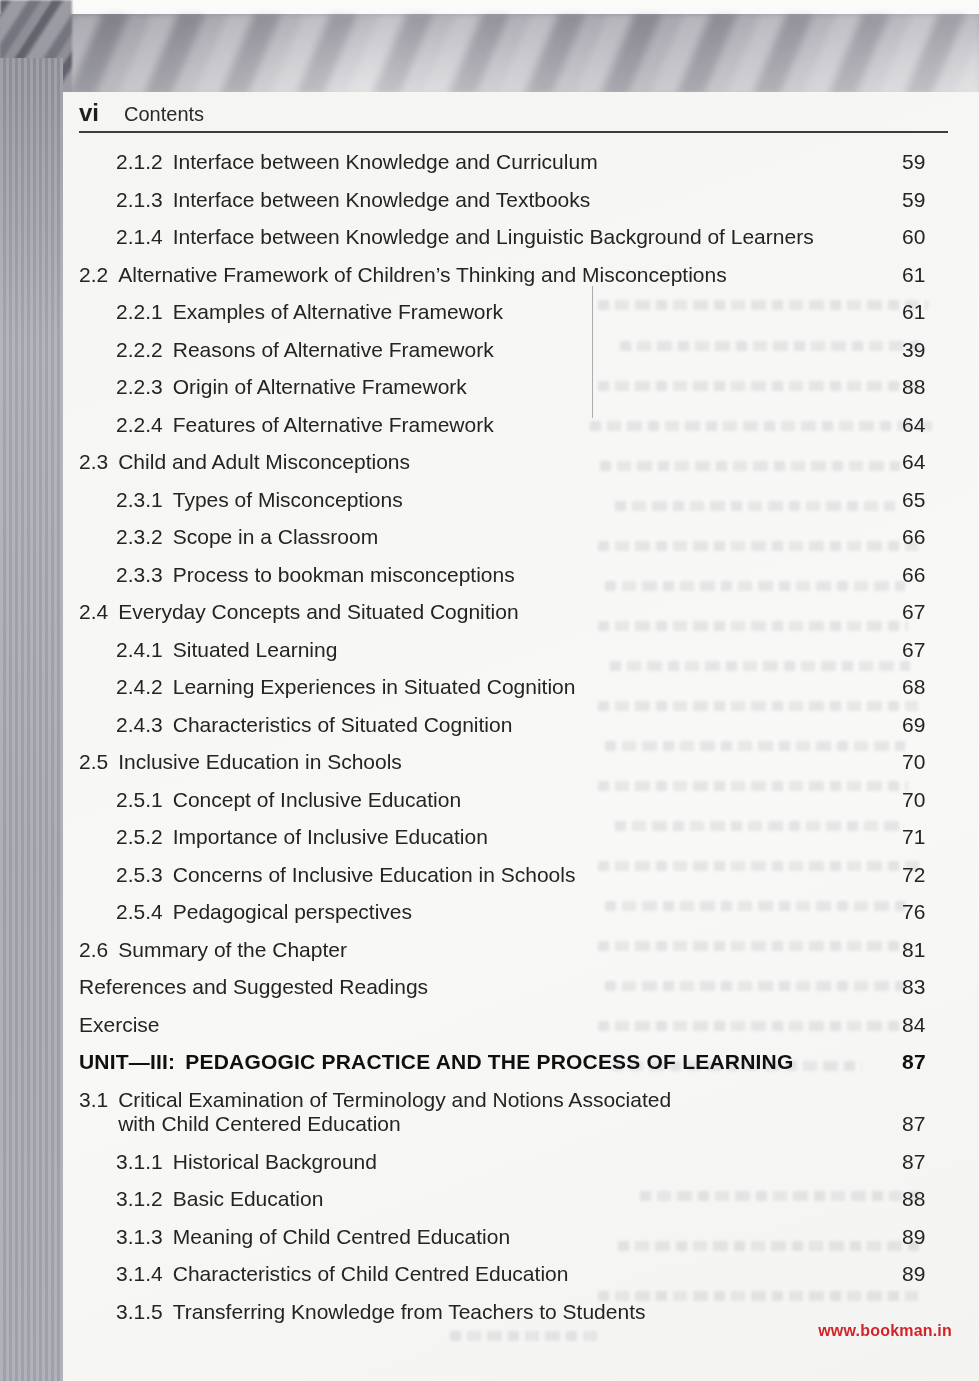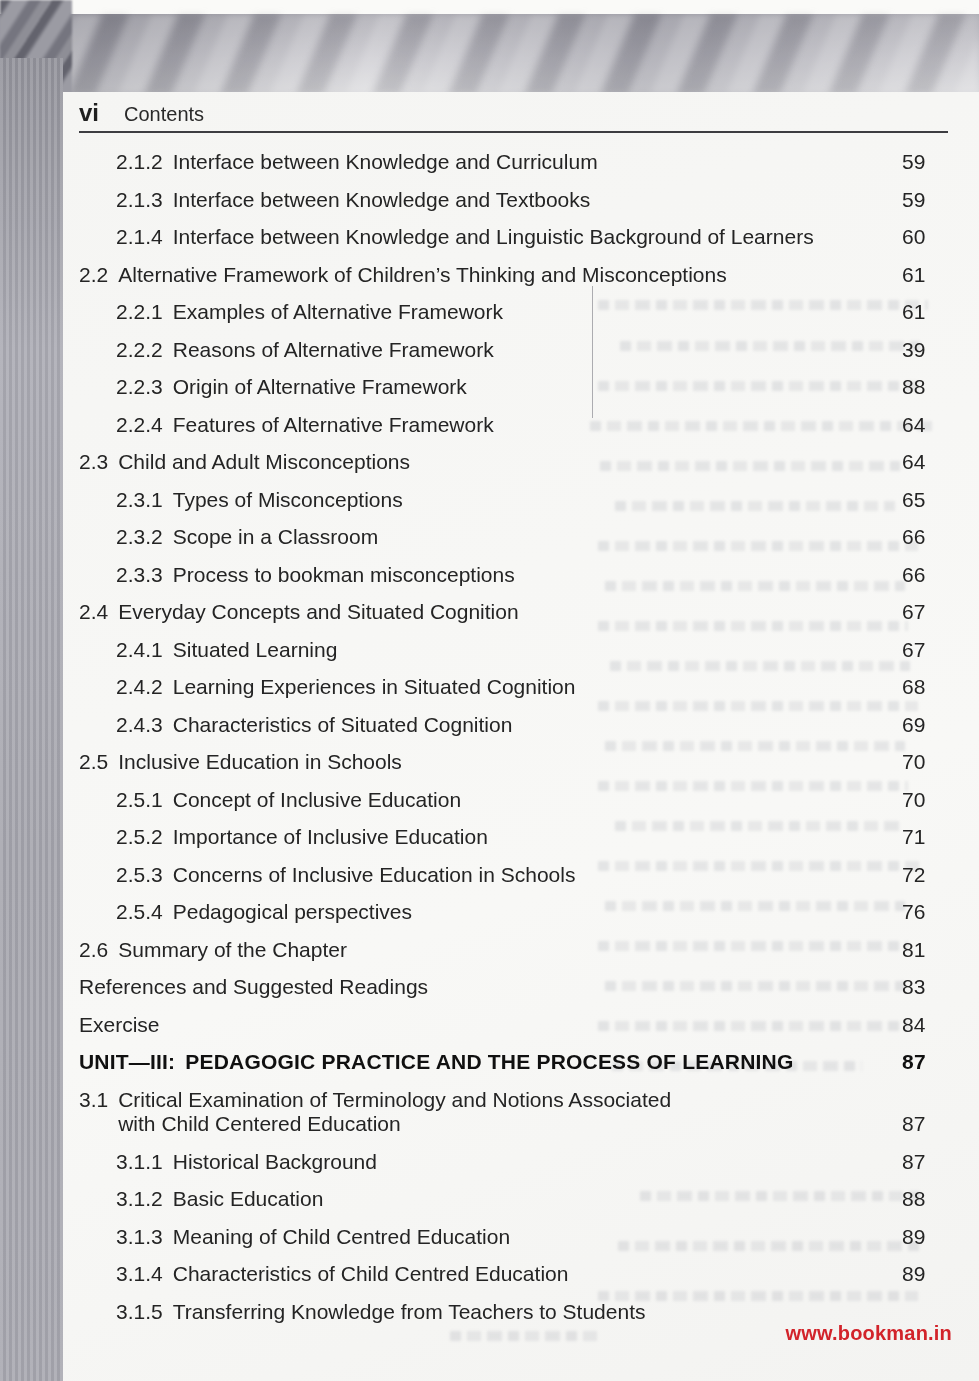--- a/index.html
+++ b/index.html
@@ -82,21 +82,21 @@
   .row .num { margin-right: 10px; white-space: nowrap; }
   .row.subsection { padding-left: 37px; }
   .row .titles { flex: 1 1 auto; }
   .row .page { flex: 0 0 46px; text-align: left; }
   .row.unit { font-weight: bold; color: #101010; letter-spacing: .2px; }
   .row.twoline .page { align-self: flex-end; }
 
   
   .watermark {
     position: absolute; right: 27px; top: 1322px;
-    font-size: 20px; font-weight: bold; letter-spacing: .2px;
+    font-size: 16px; font-weight: bold; letter-spacing: .2px;
     color: #d2232a;
   }
 </style>
 </head>
 <body>
 
 <div class="top-sliver"></div>
 <div class="top-band"></div>
 <div class="corner-streaks"></div>
 <div class="left-strip"></div>

